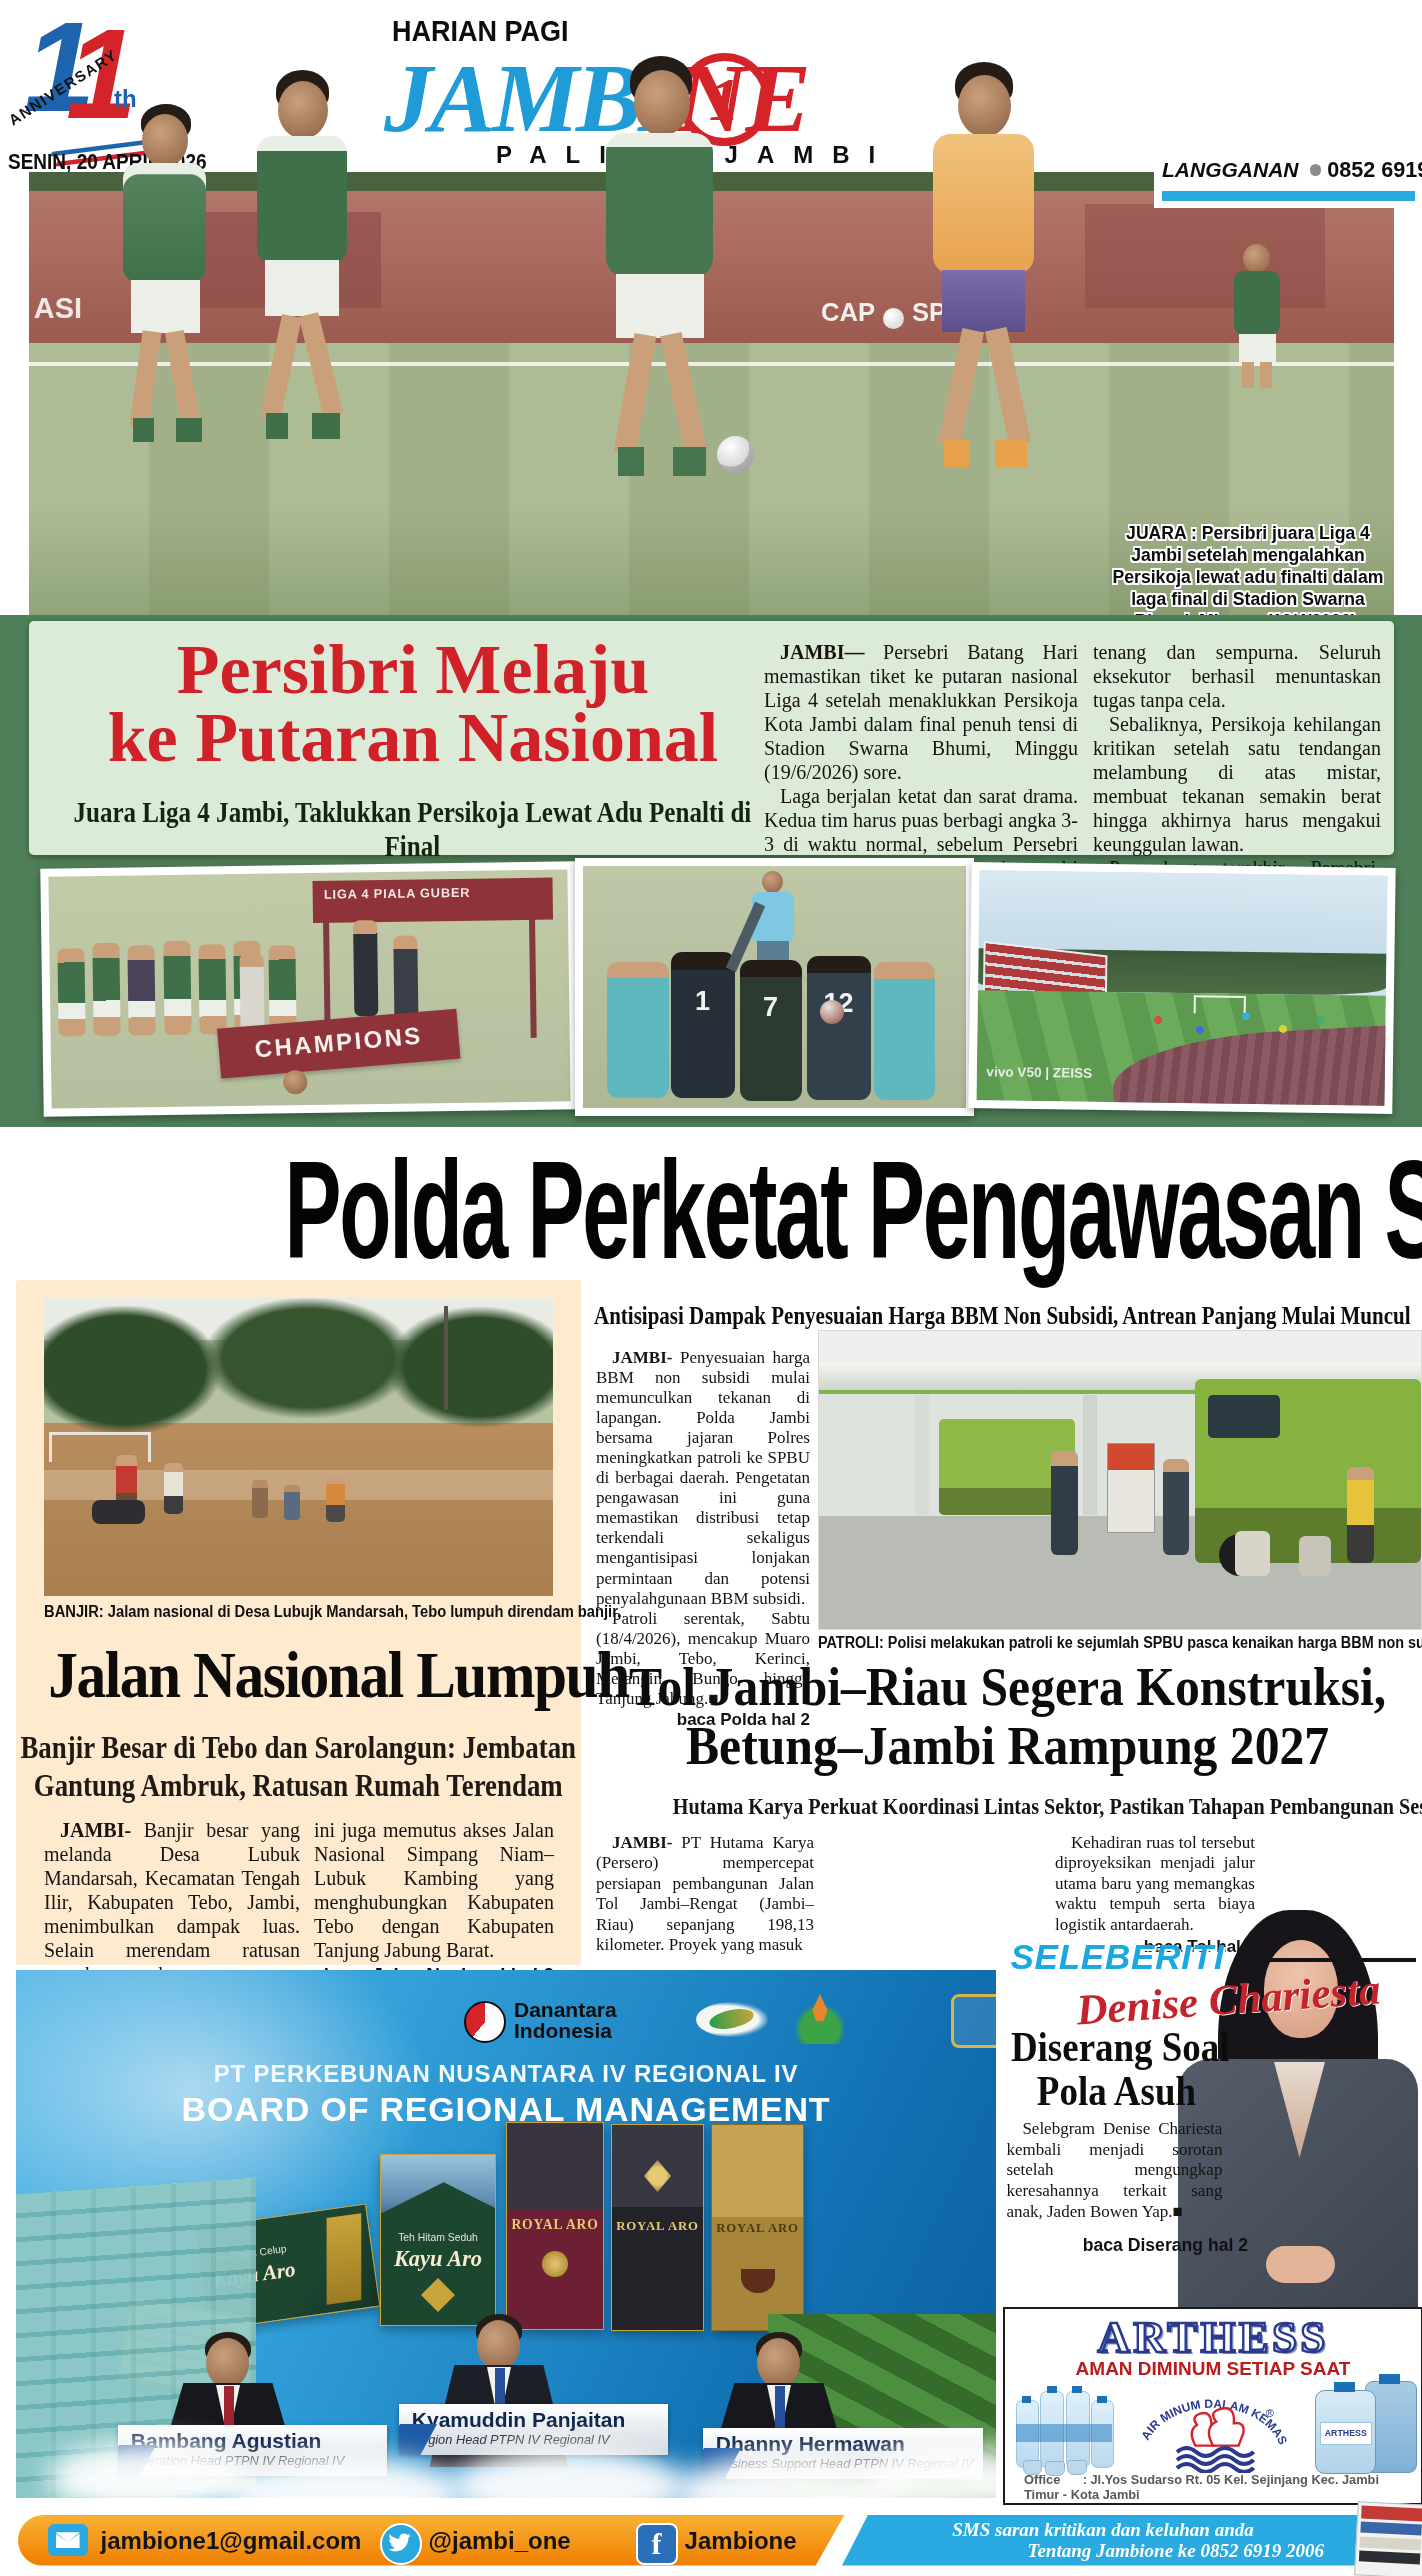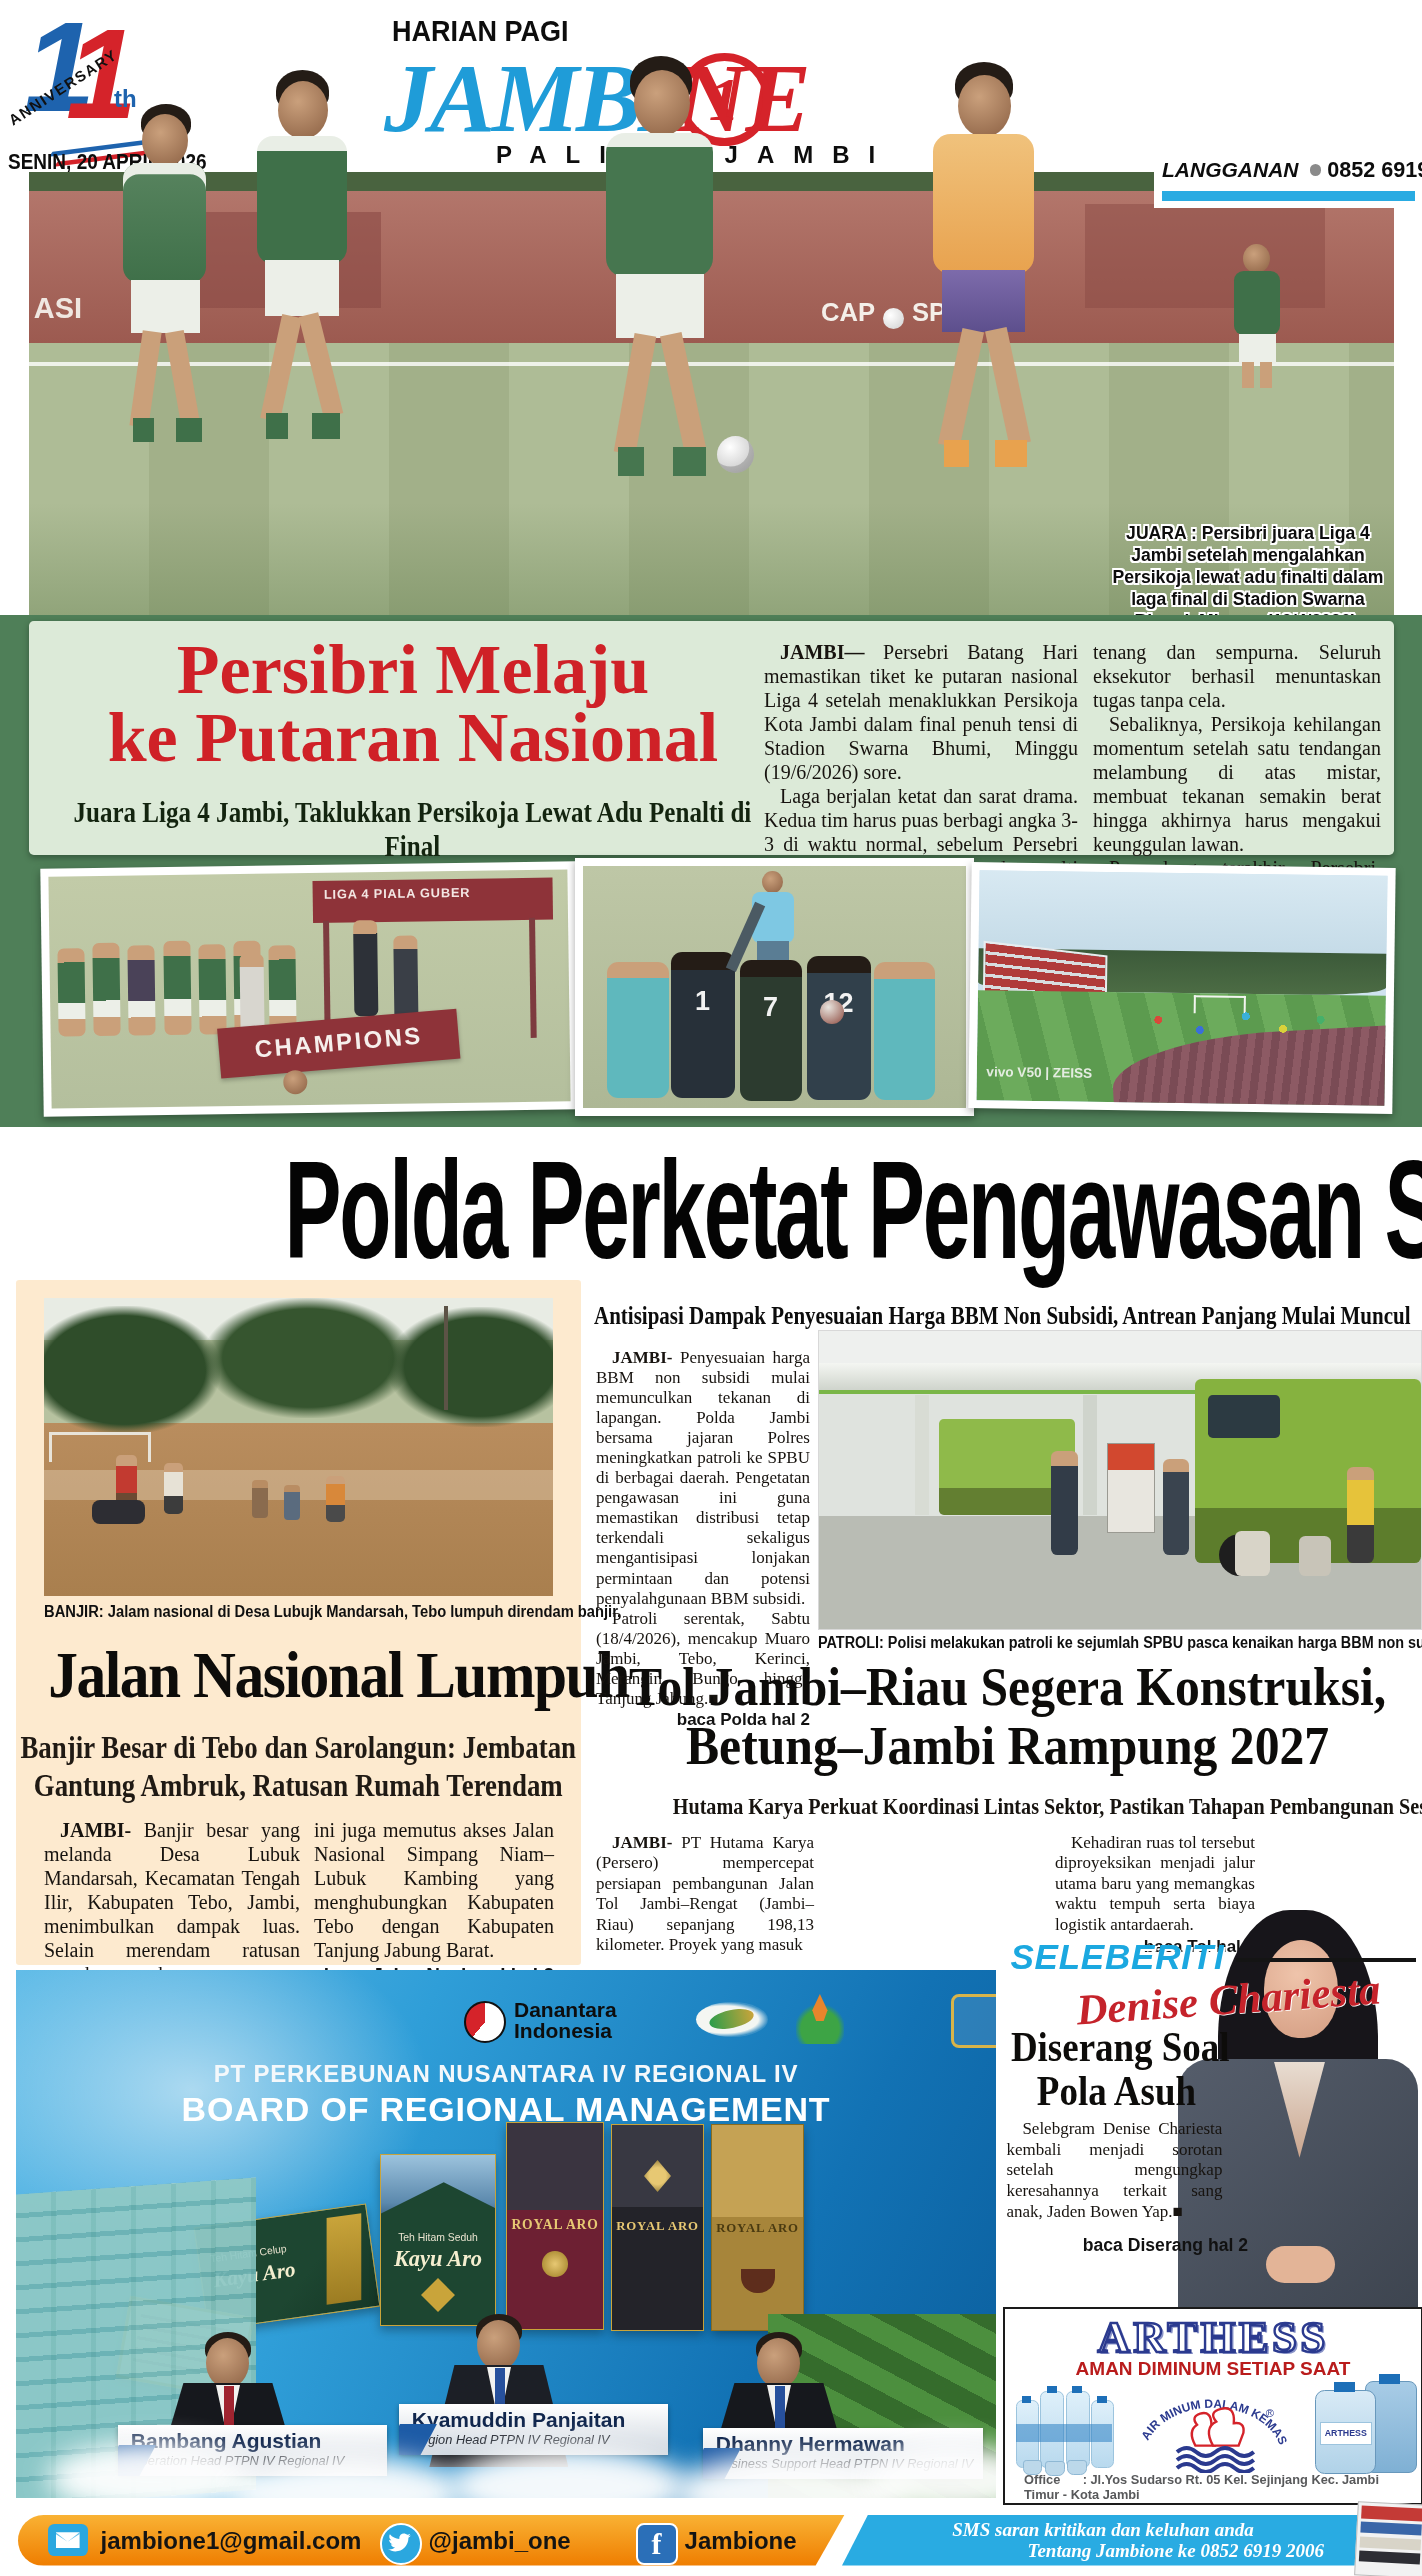--- a/index.html
+++ b/index.html
@@ -136,21 +136,21 @@
       <div class="abs" style="left:16px;top:174px;width:736px;">
         <div class="serif b ctr" style="width:880px;font-size:30px;color:#13240f;transform:scaleX(.835);transform-origin:left center;">Juara Liga 4 Jambi, Taklukkan Persikoja Lewat Adu Penalti di Final</div>
       </div>
       <div class="abs body-col" style="left:735px;top:19px;width:314px;font-size:20px;line-height:1.2;">
         <p class="first"><b class="dateline">JAMBI—</b><span> Persebri Batang Hari memastikan tiket ke putaran nasional Liga 4 setelah menaklukkan Persikoja Kota Jambi dalam final penuh tensi di Stadion Swarna Bhumi, Minggu (19/6/2026) sore.</span></p>
         <p>Laga berjalan ketat dan sarat drama. Kedua tim harus puas berbagi angka 3-3 di waktu normal, sebelum Persebri keluar sebagai juara lewat adu penalti dengan skor 5-3.</p>
         <p>Di babak tos-tosan, Persebri tampil lebih</p>
       </div>
       <div class="abs body-col" style="left:1064px;top:19px;width:288px;font-size:20px;line-height:1.2;">
         <p style="text-indent:0;">tenang dan sempurna. Seluruh eksekutor berhasil menuntaskan tugas tanpa cela.</p>
-        <p>Sebaliknya, Persikoja kehilangan momentum setelah satu tendangan melambung di atas mistar, membuat tekanan semakin berat hingga akhirnya harus mengakui keunggulan lawan.</p>
+        <p>Sebaliknya, Persikoja kehilangan kritikan setelah satu tendangan melambung di atas mistar, membuat tekanan semakin berat hingga akhirnya harus mengakui keunggulan lawan.</p>
         <p>Penendang terakhir Persebri, Yusuf, menutup laga sekaligus memastikan gelar juara berpindah ke Batang Hari.■</p>
         <div class="more" style="font-size:20px;margin-top:1.6px;">baca Persibri hal 2</div>
       </div>
     </div>
 
     <div class="abs photo-frame" style="left:42px;top:250px;width:519px;height:232px;transform:rotate(-.8deg);">
       <div class="scene" style="background:linear-gradient(180deg,#c2cba8,#b4bf9d);">
         <div class="abs" style="left:264px;top:8px;width:240px;height:42px;background:#8e3339;color:#f3e6e3;">
           <div class="sans b" style="font-size:12.8px;padding:6.4px 0 0 11.2px;letter-spacing:0.8px;">LIGA 4 PIALA GUBER</div>
         </div>

